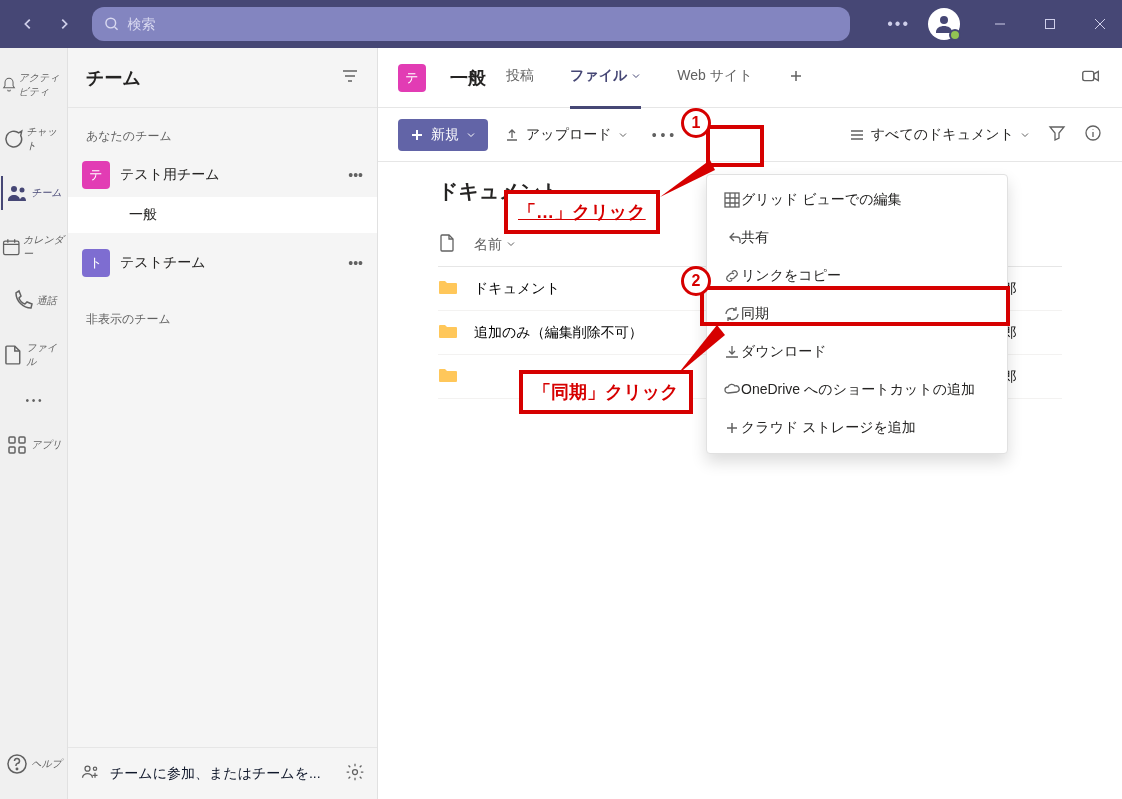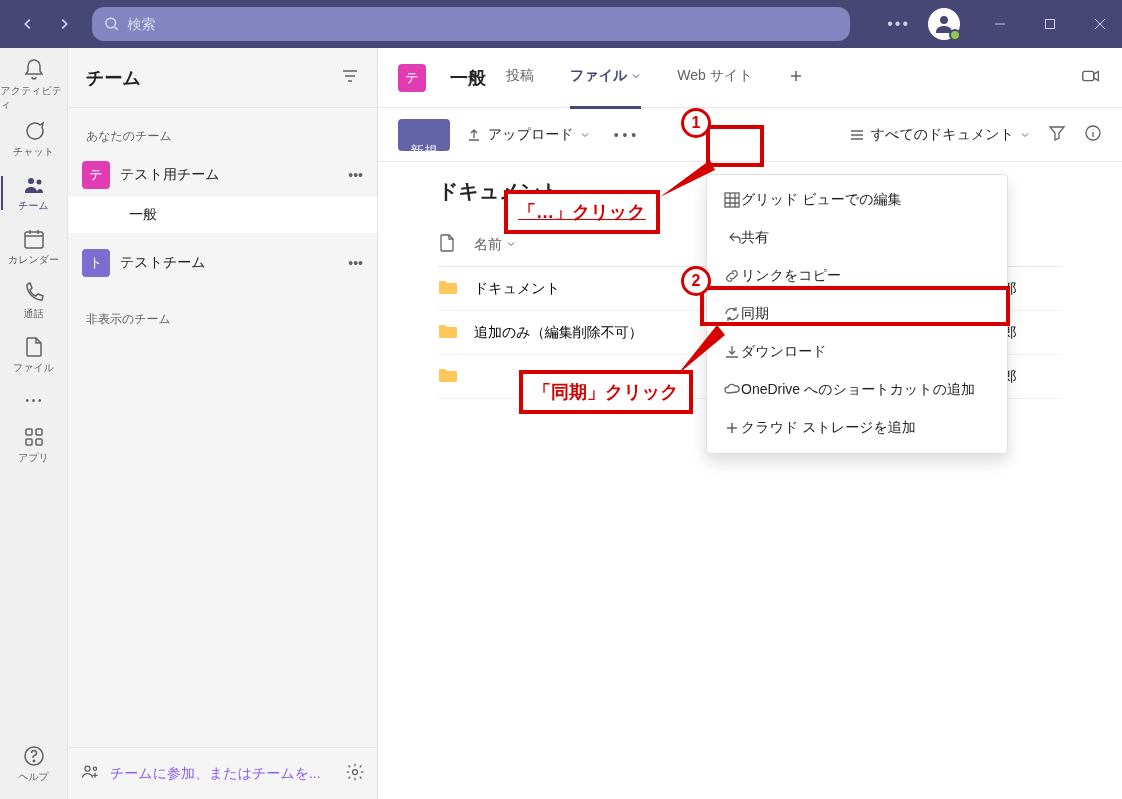--- a/index.html
+++ b/index.html
@@ -16,58 +16,58 @@
   .title-right { margin-left: auto; display: flex; align-items: center; gap: 18px; }
   .ellipsis-btn { color: #cfcfea; cursor: pointer; font-size: 16px; letter-spacing: 2px; }
   .avatar { width: 32px; height: 32px; border-radius: 50%; background: #fff; display: flex; align-items: center; justify-content: center; position: relative; }
   .avatar svg { width: 24px; height: 24px; }
   .presence { position: absolute; bottom: -1px; right: -1px; width: 12px; height: 12px; border-radius: 50%; background: #92c353; border: 2px solid #464775; }
   .win-controls { display: flex; gap: 30px; margin-left: 12px; }
   .win-btn { width: 20px; height: 20px; display: flex; align-items: center; justify-content: center; color: #cfcfea; cursor: pointer; }
 
   
   .app-rail { position: absolute; top: 48px; left: 0; width: 68px; height: calc(100% - 48px); background: #f0f0f0; display: flex; flex-direction: column; align-items: center; padding-top: 10px; border-right: 1px solid #e1e1e1; }
-  .rail-item { width: 66px; height: 54px; display: flex; flex-direction: column; align-items: center; justify-content: center; gap: 2px; color: #616161; cursor: pointer; font-size: 10px; position: relative; }
+  .rail-item { width: 66px; height: 54px; display: flex; flex-direction: row; align-items: center; justify-content: center; gap: 2px; color: #616161; cursor: pointer; font-size: 10px; position: relative; font-style: italic; }
   .rail-item.active { color: #464775; }
   .rail-item.active::before { content:""; position:absolute; left:0; top:10px; bottom:10px; width:2px; background:#464775; }
   .rail-icon { width: 24px; height: 24px; }
   .rail-spacer { flex: 1; }
 
   
   .teams-pane { position: absolute; top: 48px; left: 68px; width: 310px; height: calc(100% - 48px); background: #f5f5f5; border-right: 1px solid #e1e1e1; display: flex; flex-direction: column; }
   .teams-header { height: 60px; display: flex; align-items: center; padding: 0 18px; border-bottom: 1px solid #e6e6e6; }
   .teams-header h2 { font-size: 18px; font-weight: 700; color: #252423; flex: 1; }
   .filter-icon { color: #616161; cursor: pointer; }
   .teams-scroll { flex: 1; overflow-y: auto; padding-top: 14px; }
   .section-label { font-size: 12px; color: #616161; padding: 6px 18px 8px; }
   .team-row { display: flex; align-items: center; height: 44px; padding: 0 14px; cursor: pointer; }
   .team-avatar { width: 28px; height: 28px; border-radius: 4px; display: flex; align-items: center; justify-content: center; color: #fff; font-size: 13px; margin-right: 10px; }
   .team-avatar.pink { background: #e23cb4; }
   .team-avatar.purple { background: #7e6dd1; }
   .team-row .name { flex: 1; font-size: 14px; color: #252423; }
   .team-row .more { color: #616161; font-size: 14px; }
   .channel-row { display: flex; align-items: center; height: 36px; padding-left: 58px; font-size: 14px; color: #252423; cursor: pointer; }
   .channel-row.active { background: #fff; border-left: 3px solid transparent; }
-  .teams-footer { height: 52px; display: flex; align-items: center; padding: 0 12px; border-top: 1px solid #e6e6e6; gap: 10px; color: #8b5cf6; font-size: 14px; }
+  .teams-footer { height: 52px; display: flex; align-items: center; padding: 0 12px; border-top: 1px solid #e6e6e6; gap: 10px; color: #0f172a; font-size: 14px; }
   .teams-footer .txt { flex: 1; white-space: nowrap; overflow: hidden; text-overflow: ellipsis; }
 
   
   .main { position: absolute; top: 48px; left: 378px; right: 0; bottom: 0; background: #fff; display: flex; flex-direction: column; }
   .channel-header { height: 60px; display: flex; align-items: center; padding: 0 20px; border-bottom: 1px solid #e6e6e6; gap: 14px; }
   .channel-header .team-avatar { width: 28px; height: 28px; }
   .channel-title { font-size: 18px; font-weight: 700; color: #252423; margin-right: 6px; }
   .tabs { display: flex; gap: 36px; align-items: center; }
   .tab { font-size: 14px; color: #616161; cursor: pointer; padding-bottom: 4px; position: relative; display: flex; align-items: center; gap: 4px; }
   .tab.active { color: #464775; font-weight: 600; }
   .tab.active::after { content: ""; position: absolute; left: 0; right: 0; bottom: -20px; height: 3px; background: #464775; }
   .header-spacer { flex: 1; }
   .video-btn { color: #616161; cursor: pointer; }
 
   .toolbar { height: 54px; display: flex; align-items: center; padding: 0 20px; gap: 16px; border-bottom: 1px solid #e6e6e6; }
-  .btn-primary { background: #6264a7; color: #fff; border: none; border-radius: 4px; height: 32px; padding: 0 12px; display: flex; align-items: center; gap: 24px; font-size: 14px; cursor: pointer; flex-direction: column; }
+  .btn-primary { background: #6264a7; color: #fff; border: none; border-radius: 4px; height: 32px; padding: 0 12px; display: flex; align-items: center; gap: 7px; font-size: 14px; cursor: pointer; }
   .btn-flat { background: transparent; border: none; color: #252423; font-size: 14px; display: flex; align-items: center; gap: 6px; cursor: pointer; }
   .toolbar-right { margin-left: auto; display: flex; align-items: center; gap: 18px; color: #616161; }
   .more-btn { display:inline-flex; align-items:center; padding:4px 8px; color:#616161; cursor:pointer; font-size:14px; }
 
   .doc-area { padding: 16px 60px; position: relative; }
   .doc-title { font-size: 20px; font-weight: 600; color: #252423; margin-bottom: 18px; }
   .file-table { width: 100%; }
   .file-header, .file-row { display: grid; grid-template-columns: 36px 1fr 120px; align-items: center; height: 44px; font-size: 14px; }
   .file-header { color: #616161; border-bottom: 1px solid #e6e6e6; }
   .file-row { border-bottom: 1px solid #f3f2f1; }

